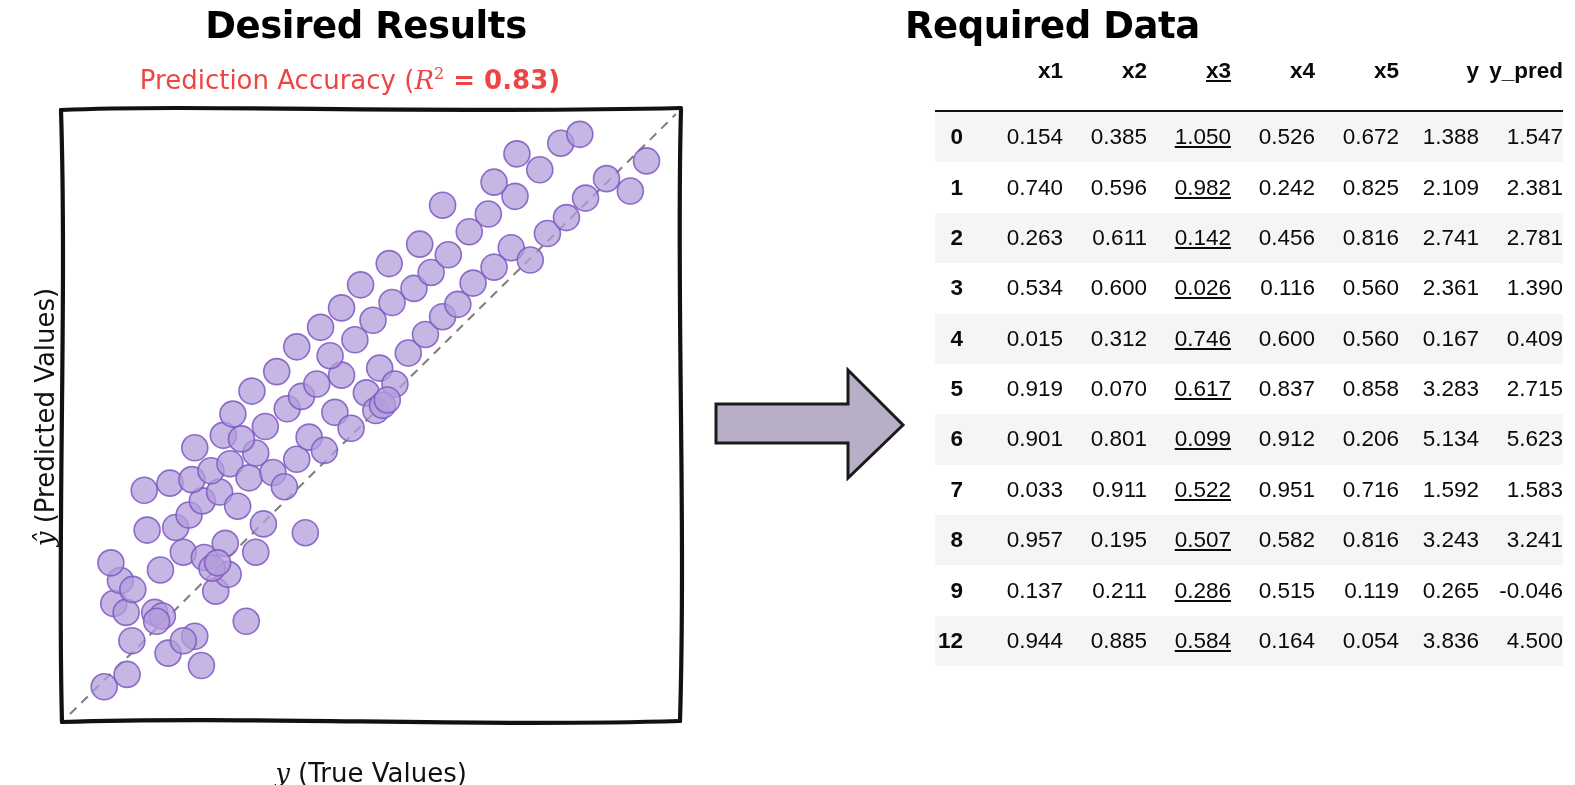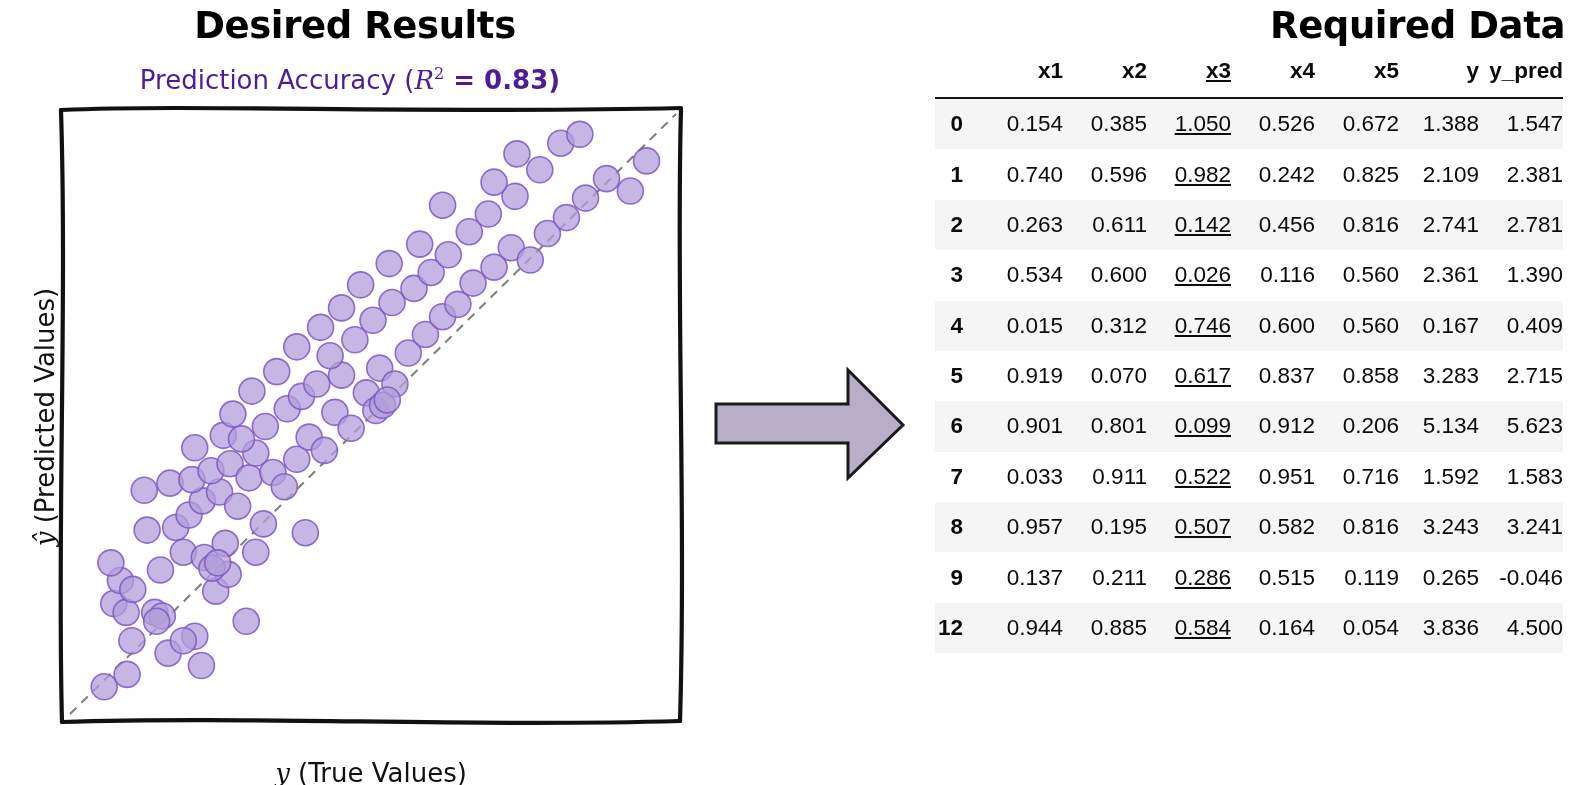--- a/index.html
+++ b/index.html
@@ -8,31 +8,31 @@
     background: #ffffff;
     font-family: "DejaVu Sans", sans-serif;
     overflow: hidden;
   }
   #root { position: relative; width: 1575px; height: 785px; }
 
   
   #left-panel { position: absolute; left: 0; top: 0; width: 700px; height: 785px; }
 
   #chart-title {
-    position: absolute; left: 5px; top: 4px; width: 700px;
+    position: absolute; left: 16px; top: 4px; width: 700px;
     text-align: center;
     font-family: "DejaVu Sans", sans-serif;
     font-size: 37px; font-weight: bold; color: #000;
     letter-spacing: -0.4px;
   }
   #chart-subtitle {
     position: absolute; left: 0; top: 64px; width: 700px;
     text-align: center;
     font-family: "DejaVu Sans", sans-serif;
-    font-size: 26px; color: #4c1d95; white-space: nowrap;
+    font-size: 26px; color: #ef4444; white-space: nowrap;
   }
   #chart-subtitle .mathpart {
     font-family: "DejaVu Serif", serif; font-style: italic;
   }
   #chart-subtitle .mathpart sup { font-size: 0.62em; font-style: normal; }
   #chart-subtitle .eqpart { font-family: "DejaVu Sans", sans-serif; font-weight: bold; }
 
   #plot-svg { position: absolute; left: 0; top: 0; width: 700px; height: 785px; }
 
   #xaxis-label {
@@ -53,38 +53,38 @@
   #yaxis-label .mathpart { font-family: "DejaVu Serif", serif; font-style: italic; }
 
   
   #arrow-svg { position: absolute; left: 700px; top: 330px; width: 230px; height: 160px; }
 
   
   #right-panel { position: absolute; left: 905px; top: 0; width: 670px; height: 785px; }
 
   #table-title {
     position: absolute; left: 0; top: 4px; width: 660px;
-    text-align: right;
+    text-align: left;
     font-family: "DejaVu Sans", sans-serif;
     font-size: 37px; font-weight: bold; color: #000;
     letter-spacing: -0.4px;
   }
 
   #data-table {
     position: absolute; left: 30px; top: 58px;
     width: 628px;
     border-collapse: collapse;
     font-family: "Liberation Sans", sans-serif;
     font-size: 22.5px;
     color: #0a0a0a;
   }
   #data-table th {
     font-weight: bold;
     text-align: right;
-    padding: 0 0 13px 0;
+    padding: 0 0 26px 0;
     border-bottom: 2.5px solid #111;
     white-space: nowrap;
   }
   #data-table th.idx-head { border-bottom: 2.5px solid #111; }
   #data-table td {
     text-align: right;
     padding: 12.2px 0 12.2px 0;
     white-space: nowrap;
   }
   #data-table td.idx { font-weight: bold; }

